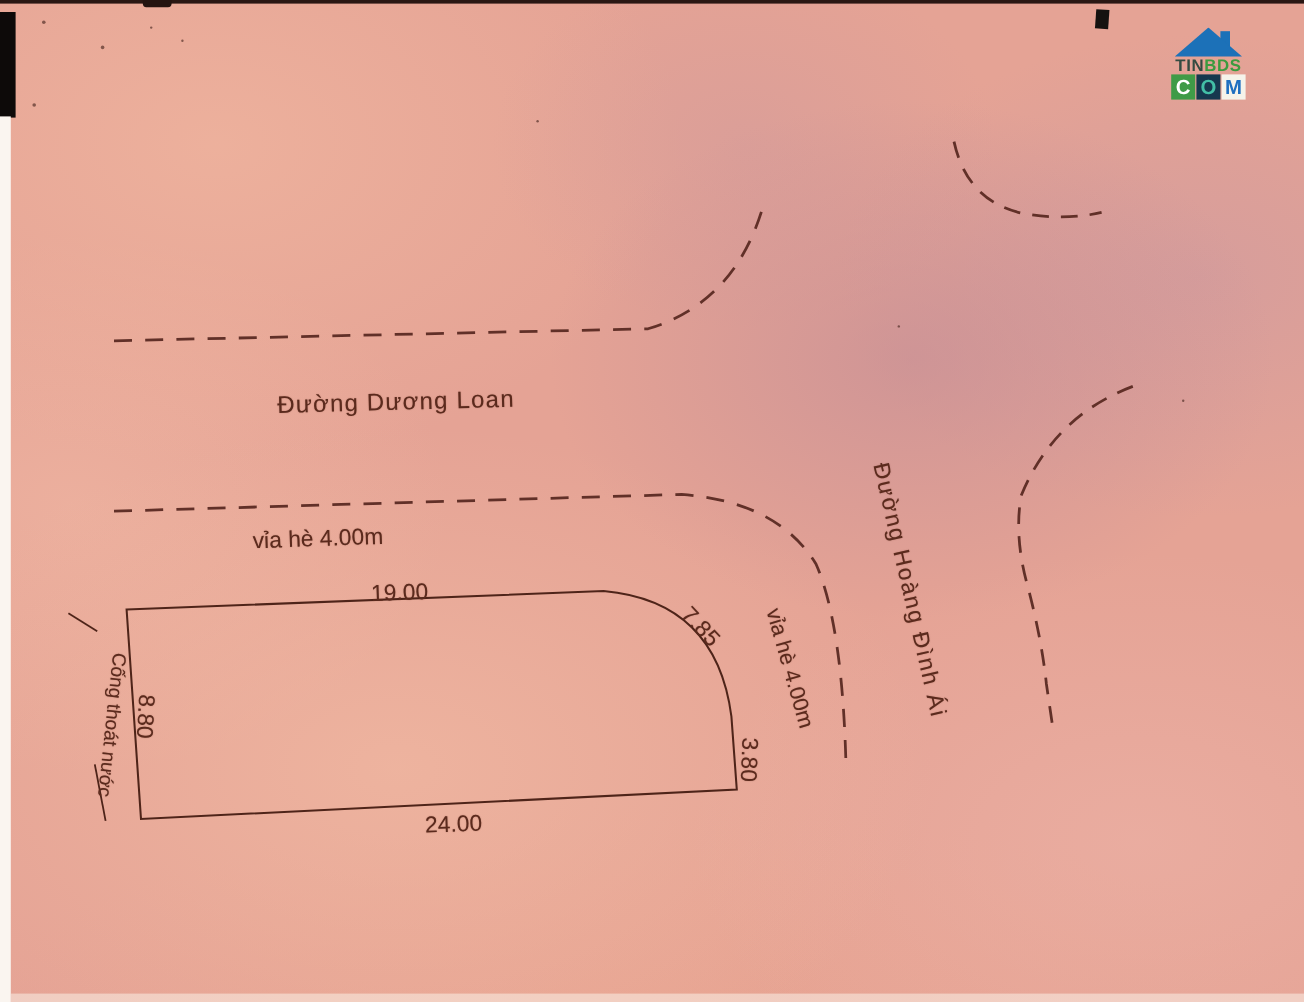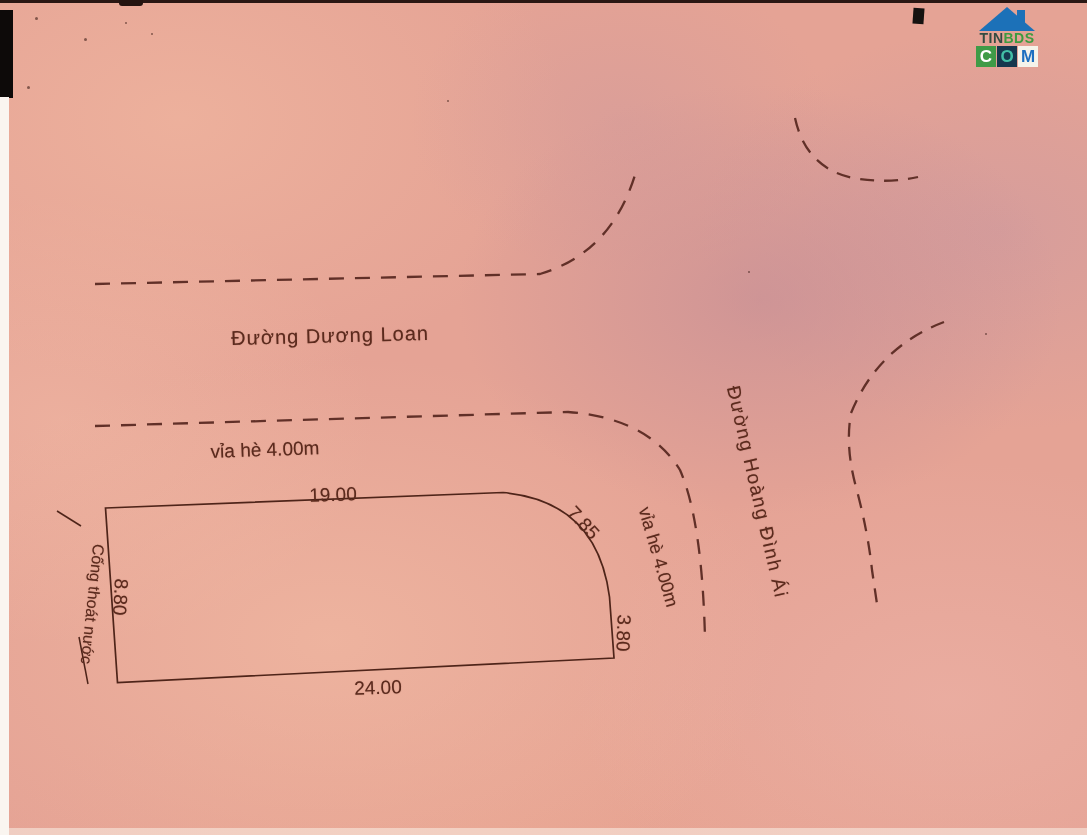--- a/index.html
+++ b/index.html
@@ -24,21 +24,21 @@
   svg.overlay{position:absolute; left:0; top:0;}
   
   .edge-top{position:absolute; left:0; top:0; width:1087px; height:3px; background:#2a1713;}
   .edge-top-blob{position:absolute; left:119px; top:0; width:24px; height:6px; background:#241410; border-radius:0 0 3px 3px;}
   .edge-left-bar{position:absolute; left:0; top:10px; width:13px; height:88px; background:#0d0a09;}
   .edge-left-white{position:absolute; left:0; top:97px; width:9px; height:738px; background:#faf5f0;}
   .edge-bottom{position:absolute; left:9px; top:828px; width:1078px; height:7px; background:rgba(250,240,232,0.55);}
   .edge-mark{position:absolute; left:913px; top:8px; width:11px; height:16px; background:#151210; transform:rotate(4deg);}
   .speck{position:absolute; border-radius:50%; background:rgba(62,30,24,0.6);}
   
-  .logo{position:absolute; left:972px; top:7px; width:70px; display:flex; flex-direction:column; align-items:center;}
+  .logo{position:absolute; left:972px; top:23px; width:70px; display:flex; flex-direction:column; align-items:center;}
   .logo-word{font-weight:bold; font-size:14px; line-height:14px; letter-spacing:0.5px; margin-top:-3px;}
   .logo-word .tin{color:#344b41;}
   .logo-word .bds{color:#3c9b3f;}
   .logo-com{display:flex; gap:1px; margin-top:1px;}
   .logo-com span{display:inline-block; width:20px; height:21px; font-weight:bold; font-size:17px; line-height:21px; text-align:center;}
   .logo-com .c{background:#3f9b47; color:#ffffff;}
   .logo-com .o{background:#16384e; color:#43bfa6;}
   .logo-com .m{background:#f5f3ea; color:#1d6fc0;}
 </style>
 </head>

